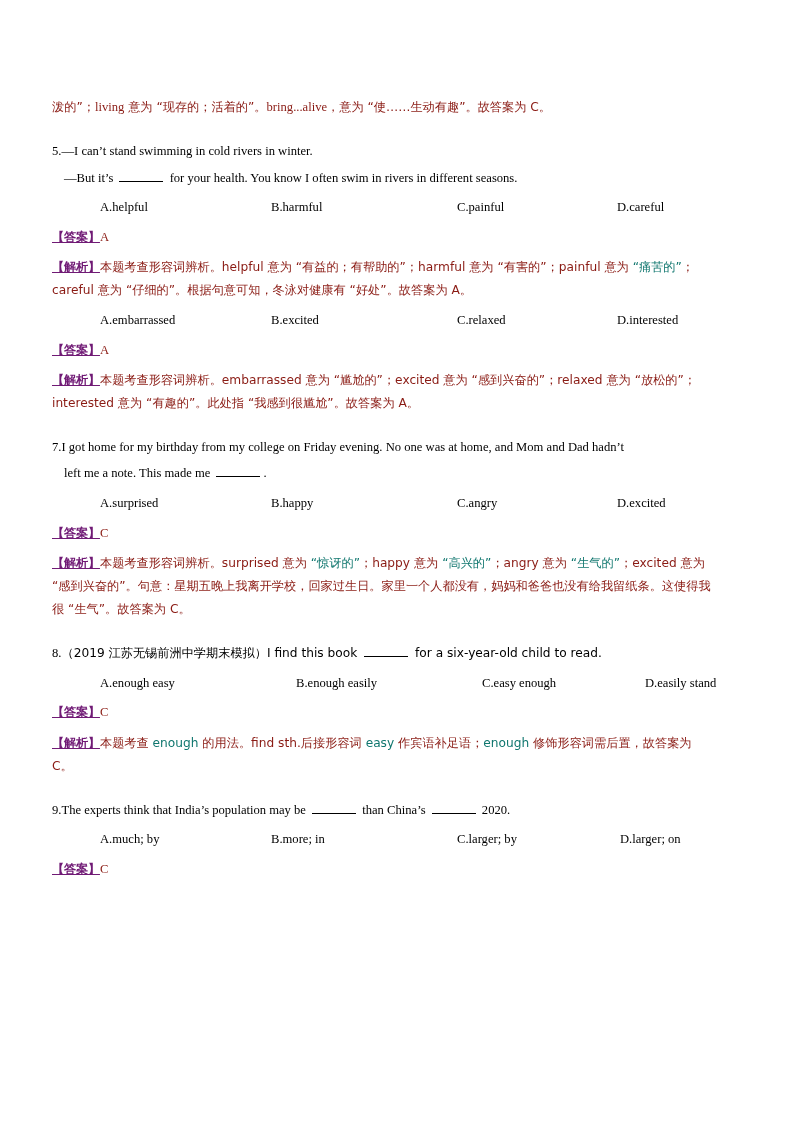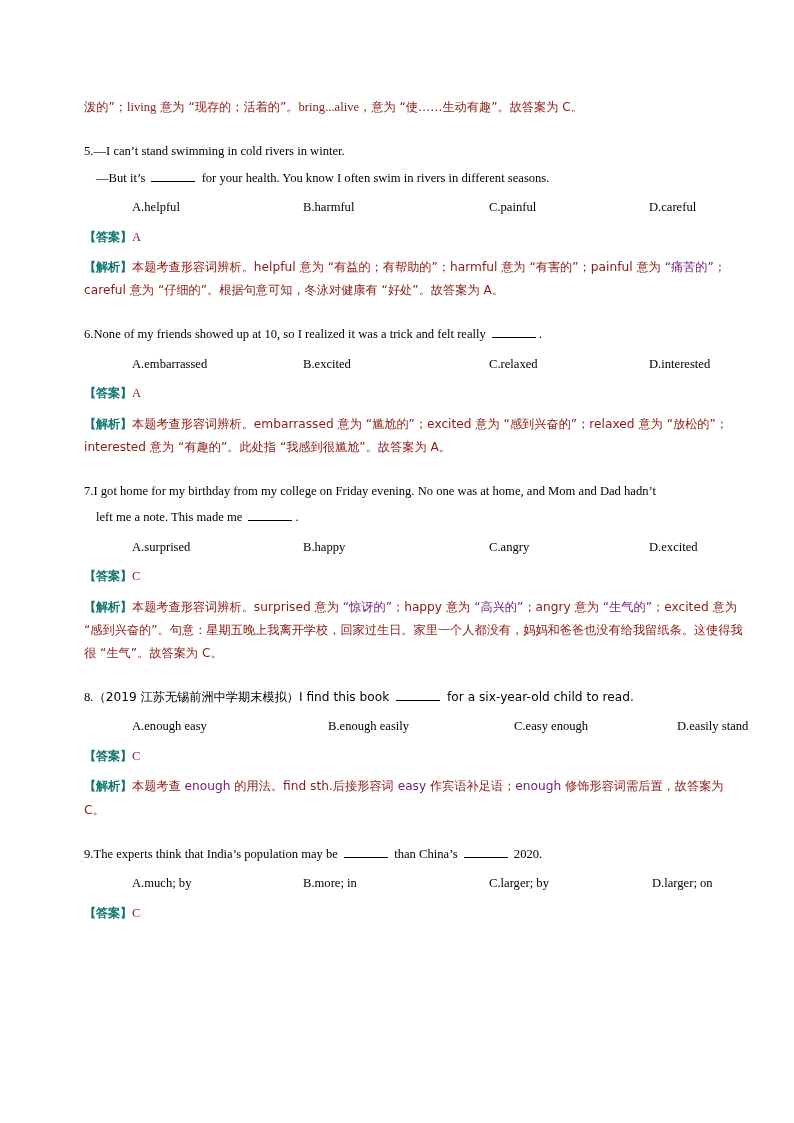--- a/index.html
+++ b/index.html
@@ -20,21 +20,21 @@
     position: absolute;
     left: 0; top: 0;
     width: 794px;
     height: 1123px;
     box-sizing: border-box;
     padding: 0;
   }
 
   .content {
     position: absolute;
-    left: 84px;
+    left: 52px;
     top: 96px;
     width: 662px;
   }
 
   
   .q-line {
     color: #000000;
     font-size: 12.6px;
     line-height: 22.8px;
     margin-top: 21px;
@@ -54,26 +54,27 @@
   
   .ans-line, .ana-line {
     color: #8a1a13;
     font-size: 12.6px;
     line-height: 23.2px;
     margin-top: 7px;
   }
   .ana-line { margin-top: 7px; }
 
   .tag {
-    color: #0f766e;
+    color: #701a75;
     font-weight: 700;
     letter-spacing: -0.2px;
+    text-decoration: underline;
   }
   .hl {
-    color: #701a75;
+    color: #0f766e;
   }
   .dark {
     color: #8a1a13;
   }
 
   
   .blank {
     display: inline-block;
     border-bottom: 1.1px solid #000;
     width: 44px;
@@ -112,23 +113,20 @@
   </div>
   <div class="opts"><span class="opt" style="width:123px">A.helpful</span><span class="opt" style="width:138px">B.harmful</span><span class="opt" style="width:112px">C.painful</span><span class="opt">D.careful</span></div>
 
   <div class="ans-line">
     <span class="tag cjk">【答案】</span><span class="dark">A</span>
   </div>
   <div class="ana-line">
     <span class="tag cjk">【解析】</span><span class="seg cjk"><span class="dark">本题考查形容词辨析。</span><span class="dark">helpful</span><span class="dark"> 意为 “有益的；有帮助的”；</span><span class="dark">harmful</span><span class="dark"> 意为 “有害的”；</span><span class="dark">painful</span><span class="dark"> 意为</span><span class="hl"> “痛苦的”</span><span class="dark">；careful 意为 “仔细的”。根据句意可知，冬泳对健康有 “好处”。故答案为 A。</span></span>
   </div>
 
-  <div class="q-line">
-    <span>6.</span><span>None of my friends showed up at 10, so I realized it was a trick and felt really <span class="blank"></span>.</span>
-  </div>
   <div class="opts"><span class="opt" style="width:123px">A.embarrassed</span><span class="opt" style="width:138px">B.excited</span><span class="opt" style="width:112px">C.relaxed</span><span class="opt">D.interested</span></div>
 
   <div class="ans-line">
     <span class="tag cjk">【答案】</span><span class="dark">A</span>
   </div>
   <div class="ana-line">
     <span class="tag cjk">【解析】</span><span class="seg cjk"><span class="dark">本题考查形容词辨析。embarrassed 意为 “尴尬的”；excited 意为 “感到兴奋的”；relaxed 意为 “放松的”；interested 意为 “有趣的”。此处指 “我感到很尴尬”。故答案为 A。</span></span>
   </div>
 
   <div class="q-line">

